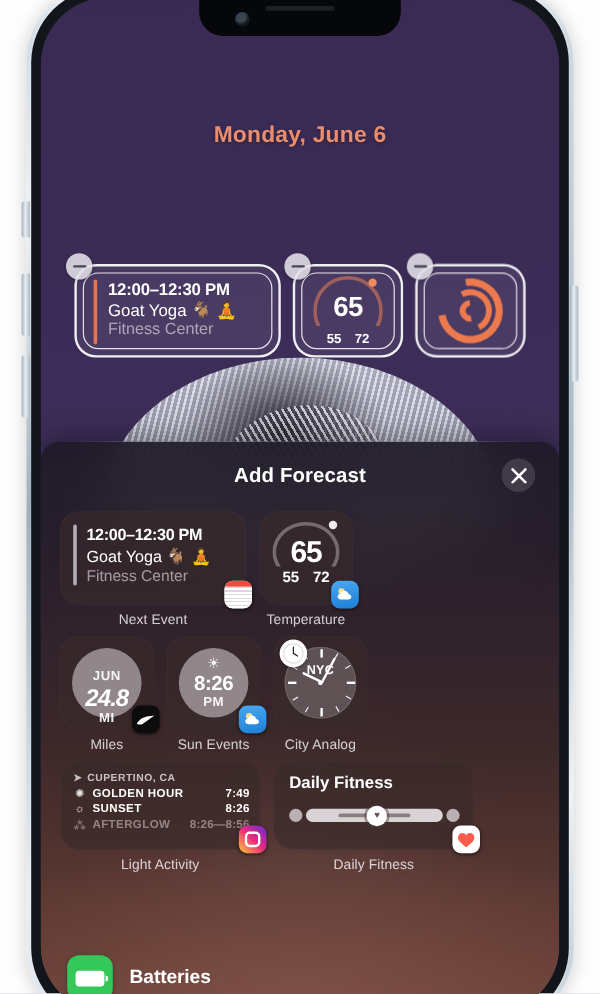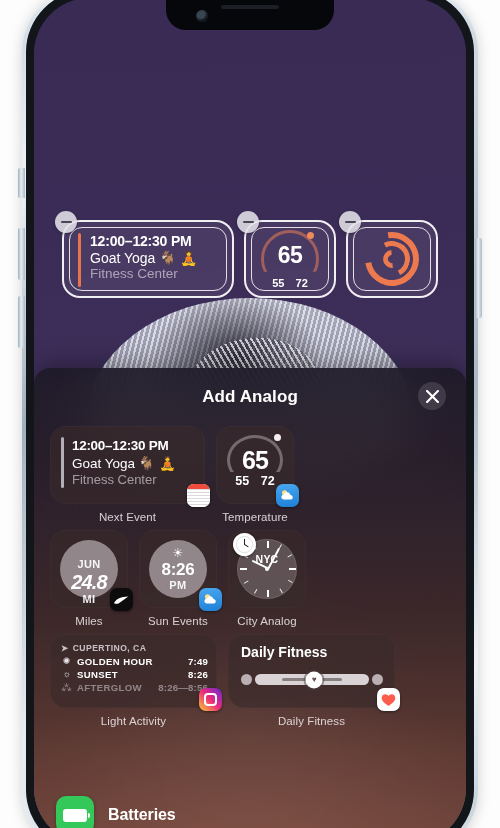--- a/index.html
+++ b/index.html
@@ -285,20 +285,21 @@
     <div class="wallpaper">
       <div class="hair"></div>
     </div>
 
     <div class="notch">
       <div class="speaker"></div>
       <div class="front-cam"></div>
     </div>
 
     <div class="lock">
+      <div class="date">Monday, June 6</div>
 
       <div class="lock-widgets">
 
         <div class="lw ev">
           <div class="minus">
               <i></i>
             </div>
           <div class="inner"></div>
           <div class="ev-body">
             <div class="ev-bar"></div>
@@ -341,21 +342,21 @@
             </div>
           </div>
         </div>
 
       </div>
     </div>
 
     <div class="sheet">
 
       <div class="sheet-hd">
-        <div class="sheet-title">Add Analog</div>
+        <div class="sheet-title">Add Forecast</div>
         <div class="close">
           <svg viewBox="0 0 12 12">
             <path d="M1 1 L11 11 M11 1 L1 11" stroke="#ffffff" stroke-width="2" stroke-linecap="round"></path>
           </svg>
         </div>
       </div>
 
       <div class="grid">
 
         <div class="row">

